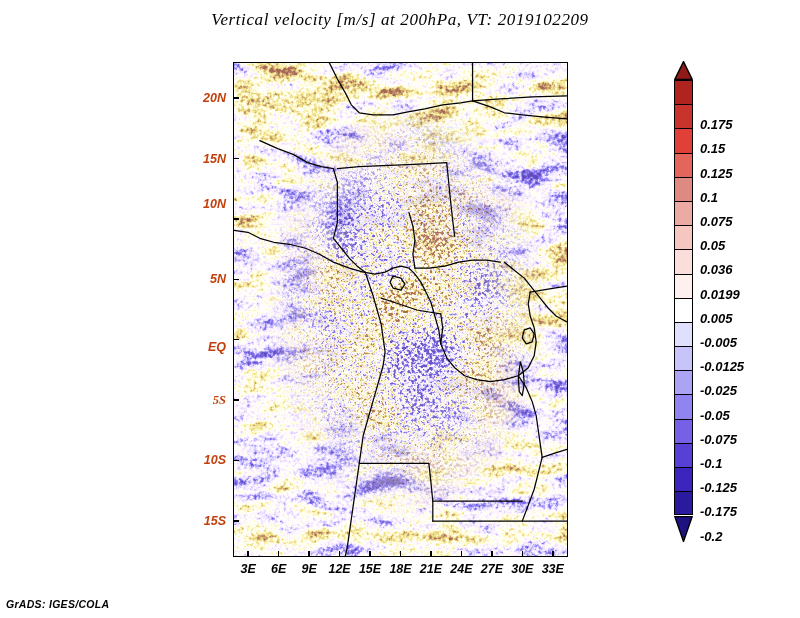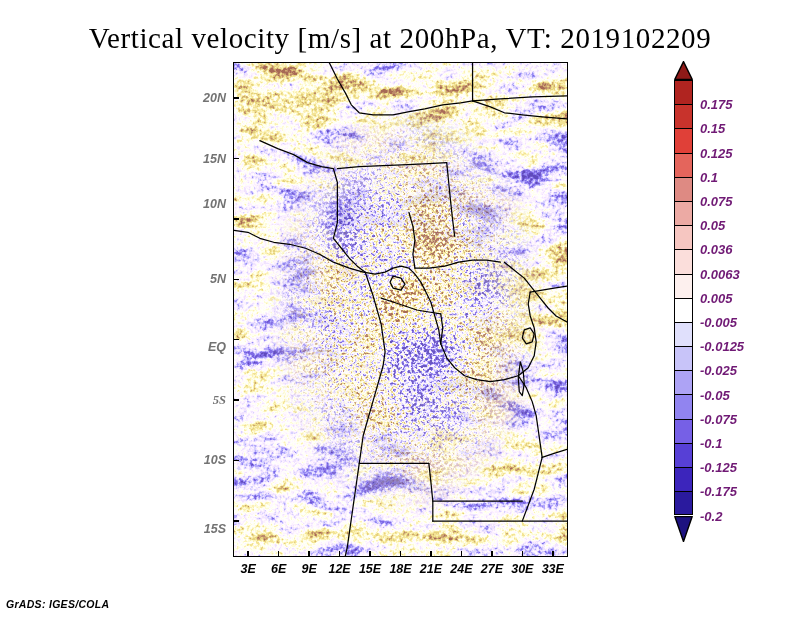--- a/index.html
+++ b/index.html
@@ -1,22 +1,22 @@
 <!DOCTYPE html>
 <html><head>
 <meta charset="utf-8">
 <title>GrADS Vertical Velocity Plot</title>
 <style>
   html,body{margin:0;padding:0;background:#ffffff;}
   body{width:800px;height:618px;position:relative;overflow:hidden;
        font-family:"Liberation Serif",serif;-webkit-font-smoothing:antialiased;}
 
   #title{
-    position:absolute;left:0;top:22px;width:800px;text-align:center;
-    font-family:"Liberation Serif",serif;font-size:29px;
+    position:absolute;left:0;top:10px;width:800px;text-align:center;
+    font-family:"Liberation Serif",serif;font-style:italic;font-size:17px;
     color:#000;letter-spacing:0.6px;white-space:nowrap;
   }
 
   
   #plot{
     position:absolute;left:233px;top:62px;width:335px;height:495px;
     box-sizing:border-box;border:1.5px solid #000;background:#fff;overflow:hidden;
   }
   #field{position:absolute;left:0;top:0;width:100%;height:100%;}
   #borders{position:absolute;left:0;top:0;width:100%;height:100%;pointer-events:none;}
@@ -24,30 +24,30 @@
   
   .tick{position:absolute;background:#000;}
   .tk-b{width:1.5px;height:6px;}
   .tk-l{height:1.5px;width:6px;}
 
   .xlab{position:absolute;top:562px;transform:translateX(-50%);
         font-family:"Liberation Sans",sans-serif;font-style:italic;font-weight:bold;
         font-size:12.5px;color:#000;white-space:nowrap;}
   .ylab{position:absolute;transform:translateY(-50%);text-align:right;
         font-family:"Liberation Sans",sans-serif;font-style:italic;font-weight:bold;
-        font-size:12.5px;color:#737373;white-space:nowrap;}
+        font-size:12.5px;color:#c2410c;white-space:nowrap;}
 
   
   #cbar{position:absolute;left:674px;top:80px;width:19px;}
   .cseg{width:19px;border:1.4px solid #000;border-bottom:none;box-sizing:border-box;}
   .cseg:last-of-type{border-bottom:1.4px solid #000;}
   .cap{position:absolute;left:674px;width:19px;height:19px;}
   .clab{position:absolute;left:700px;transform:translateY(-50%);
         font-family:"Liberation Sans",sans-serif;font-style:italic;font-weight:bold;
-        font-size:13px;color:#701a75;white-space:nowrap;}
+        font-size:13px;color:#000000;white-space:nowrap;margin-top:20px;}
 
   #footer{position:absolute;left:6px;top:598px;
           font-family:"Liberation Sans",sans-serif;font-style:italic;font-weight:bold;
           font-size:10.5px;color:#000;letter-spacing:0.3px;}
 </style>
 </head>
 <body>
 
 <div id="title">Vertical velocity [m/s] at 200hPa, VT: 2019102209</div>
 
@@ -216,21 +216,21 @@
     <div class="xlab" style="left: 552.773px;">33E</div>
   </div>
 <div id="ylabels">
     <div class="ylab" style="top: 98.2195px; left: 180px; width: 46px;">20N</div>
     <div class="ylab" style="top: 158.585px; left: 180px; width: 46px;">15N</div>
     <div class="ylab" style="top: 204px; left: 180px; width: 46px;">10N</div>
     <div class="ylab" style="top: 279.317px; left: 180px; width: 46px;">5N</div>
     <div class="ylab" style="top: 347px; left: 180px; width: 46px; font-style: italic;">EQ</div>
     <div class="ylab" style="top: 400.049px; left: 180px; width: 46px; font-family: Liberation Serif, serif;">5S</div>
     <div class="ylab" style="top: 460.415px; left: 180px; width: 46px; text-align: right;">10S</div>
-    <div class="ylab" style="top: 520.78px; left: 180px; width: 46px; margin-top: 8px;">15S</div>
+    <div class="ylab" style="top: 520.78px; left: 180px; width: 46px;">15S</div>
   </div>
 
 <div id="cbar-wrap">
   <div class="cap" id="cap-top" style="top: 61px;"><svg width="19" height="19" viewBox="0 0 19 19">
         <polygon points="9.5,0.6 18.2,18.4 0.8,18.4" fill="#8f1a18" stroke="#000" stroke-width="1.4" stroke-linejoin="round"></polygon>
       </svg></div>
   <div id="cbar" style="top: 80px;">
       <div class="cseg" style="height: 24.2px; background: rgb(176, 36, 32);"></div>
       <div class="cseg" style="height: 24.2px; background: rgb(200, 51, 44);"></div>
       <div class="cseg" style="height: 24.2px; background: rgb(224, 64, 56);"></div>
@@ -254,21 +254,21 @@
         <polygon points="0.8,0.6 18.2,0.6 9.5,25.4" fill="#1d1280" stroke="#000" stroke-width="1.4" stroke-linejoin="round"></polygon>
       </svg></div>
   <div id="clabels">
       <div class="clab" style="top: 104.2px;">0.175</div>
       <div class="clab" style="top: 128.4px;">0.15</div>
       <div class="clab" style="top: 152.6px;">0.125</div>
       <div class="clab" style="top: 176.8px;">0.1</div>
       <div class="clab" style="top: 201px;">0.075</div>
       <div class="clab" style="top: 225.2px;">0.05</div>
       <div class="clab" style="top: 249.4px;">0.036</div>
-      <div class="clab" style="top: 273.6px;">0.0063</div>
+      <div class="clab" style="top: 273.6px;">0.0199</div>
       <div class="clab" style="top: 297.8px; text-align: center;">0.005</div>
       <div class="clab" style="top: 322px;">-0.005</div>
       <div class="clab" style="top: 346.2px;">-0.0125</div>
       <div class="clab" style="top: 370.4px;">-0.025</div>
       <div class="clab" style="top: 394.6px;">-0.05</div>
       <div class="clab" style="top: 418.8px;">-0.075</div>
       <div class="clab" style="top: 443px;">-0.1</div>
       <div class="clab" style="top: 467.2px;">-0.125</div>
       <div class="clab" style="top: 491.4px;">-0.175</div>
       <div class="clab" style="top: 515.6px;">-0.2</div>

